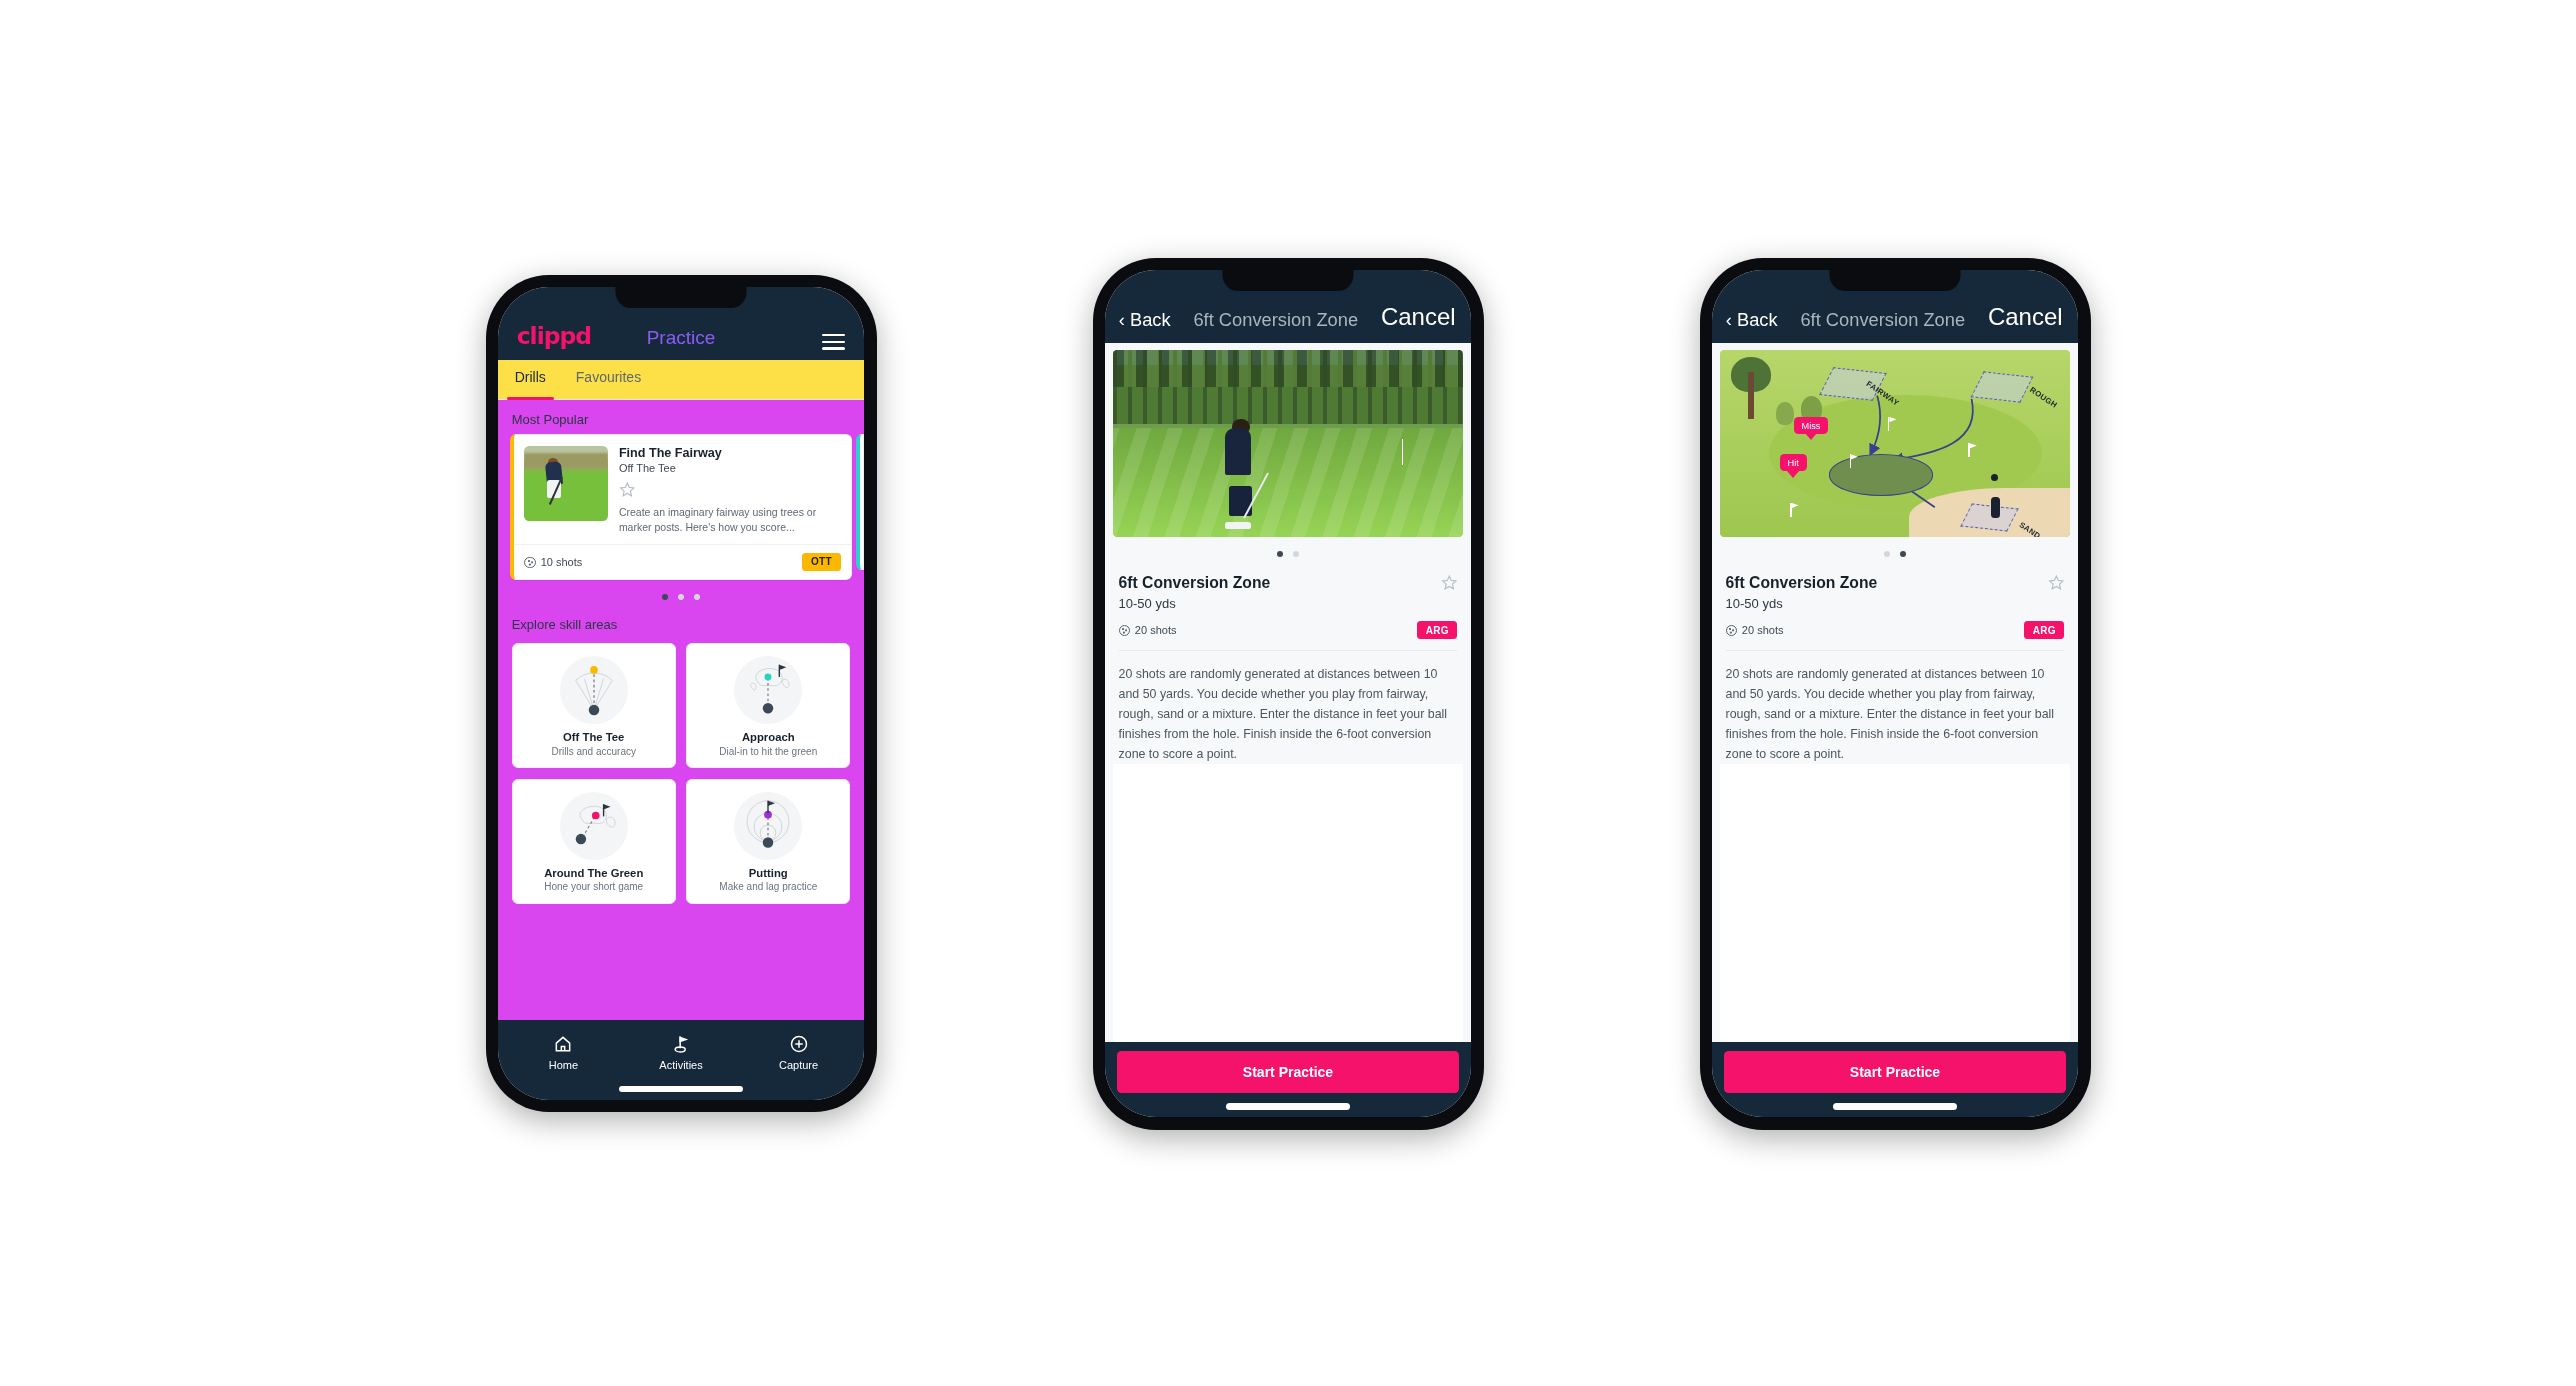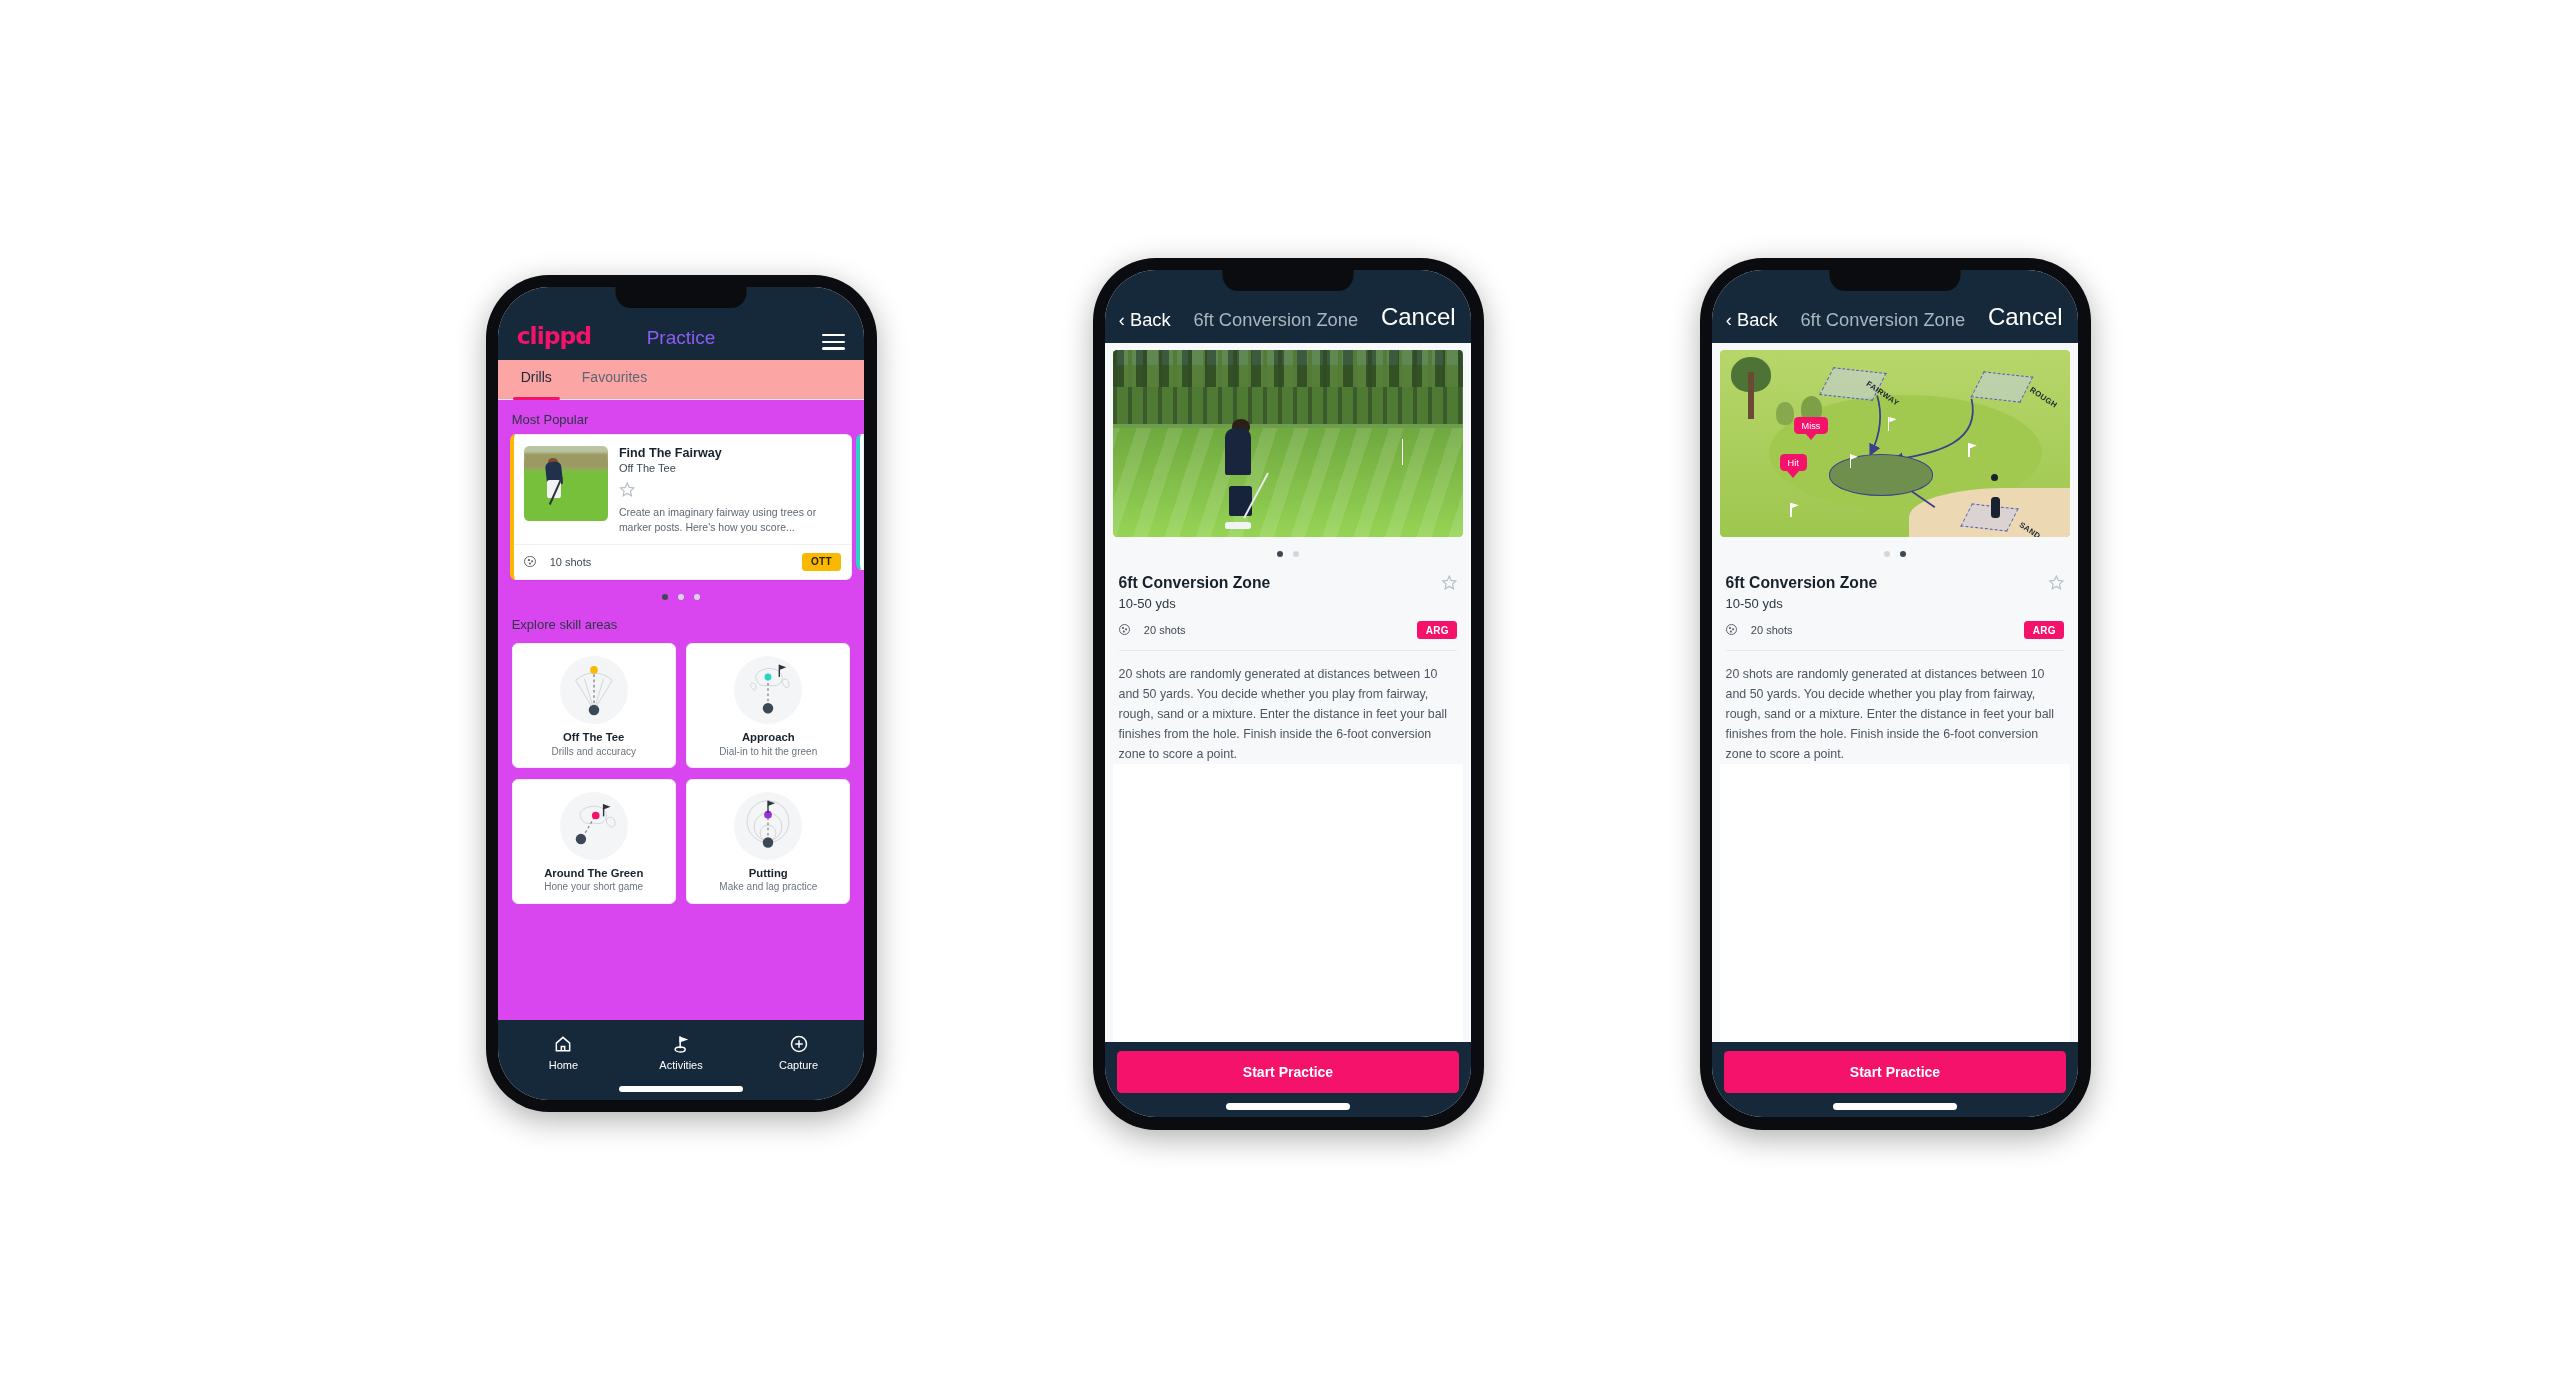--- a/index.html
+++ b/index.html
@@ -105,23 +105,23 @@
     font-size: 18.3px;
   }
   .nav-back { display: flex; align-items: center; gap: 5.2px; color:#fff; }
   .chev { font-size: 18.3px; line-height: 1; }
   .nav-title { color: #a9b5c0; font-size: 18.3px; }
   .nav-cancel { color: #ffffff; font-size: 24px; }
 
   
   .tabs {
     display: flex;
-    background: #fca5a5;
+    background: #fde047;
     border-bottom: 0.9px solid #e6e8eb;
-    padding-left: 8px;
+    padding-left: 2px;
     min-height: 40px;
   }
   .tab {
     padding: 8.7px 15px 7.8px 15px;
     font-size: 14px;
     color: #5d6772;
     position: relative;
   }
   .tab.active { color: #1b2834; }
   .tab.active::after {
@@ -199,21 +199,21 @@
   .drill-sub { font-size: 11px; color: #3d4650; margin-top: 2.6px; }
   .drill-desc { font-size: 10.5px; color: #5e6873; line-height: 1.45; margin-top: 7px; }
   .star {
     width: 16.6px; height: 16.6px; flex: 0 0 auto; color: #b7bec6;
   }
   .drill-foot {
     border-top: 0.9px solid #eef0f2;
     display: flex; align-items: center;
     padding: 7.8px 10.5px;
   }
-  .shots { display: flex; align-items: flex-start; gap: 14px; font-size: 11px; color: #3f4852; }
+  .shots { display: flex; align-items: flex-end; gap: 5px; font-size: 11px; color: #3f4852; }
   .ball-icon {
     width: 11.3px; height: 11.3px; border: 1.4px solid #5b636c; border-radius: 50%;
     position: relative;
   }
   .ball-icon::after {
     content: ""; position: absolute; left: 2.6px; top: 2.2px;
     width: 1.7px; height: 1.7px; background: #5b636c; border-radius: 50%;
     box-shadow: 3.1px 1.3px 0 #5b636c, 0.9px 3.5px 0 #5b636c;
   }
   .badge {

